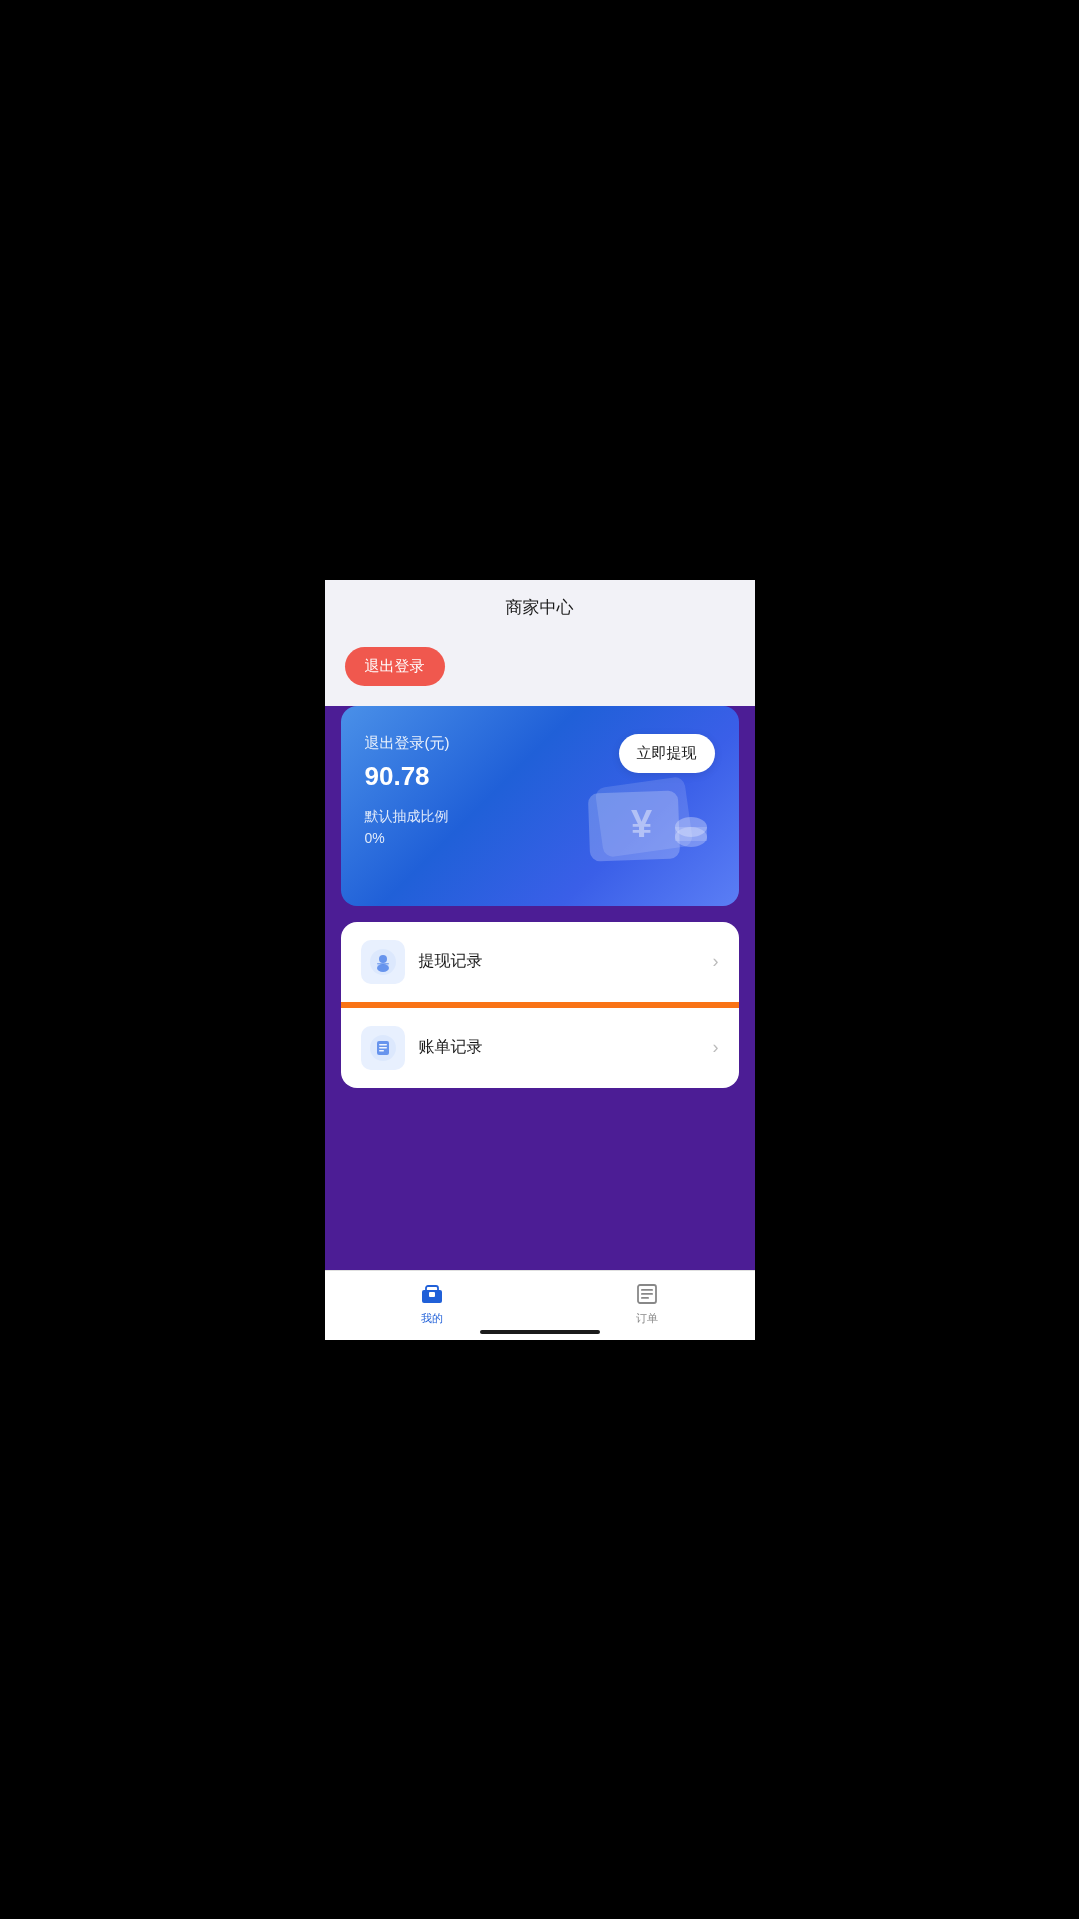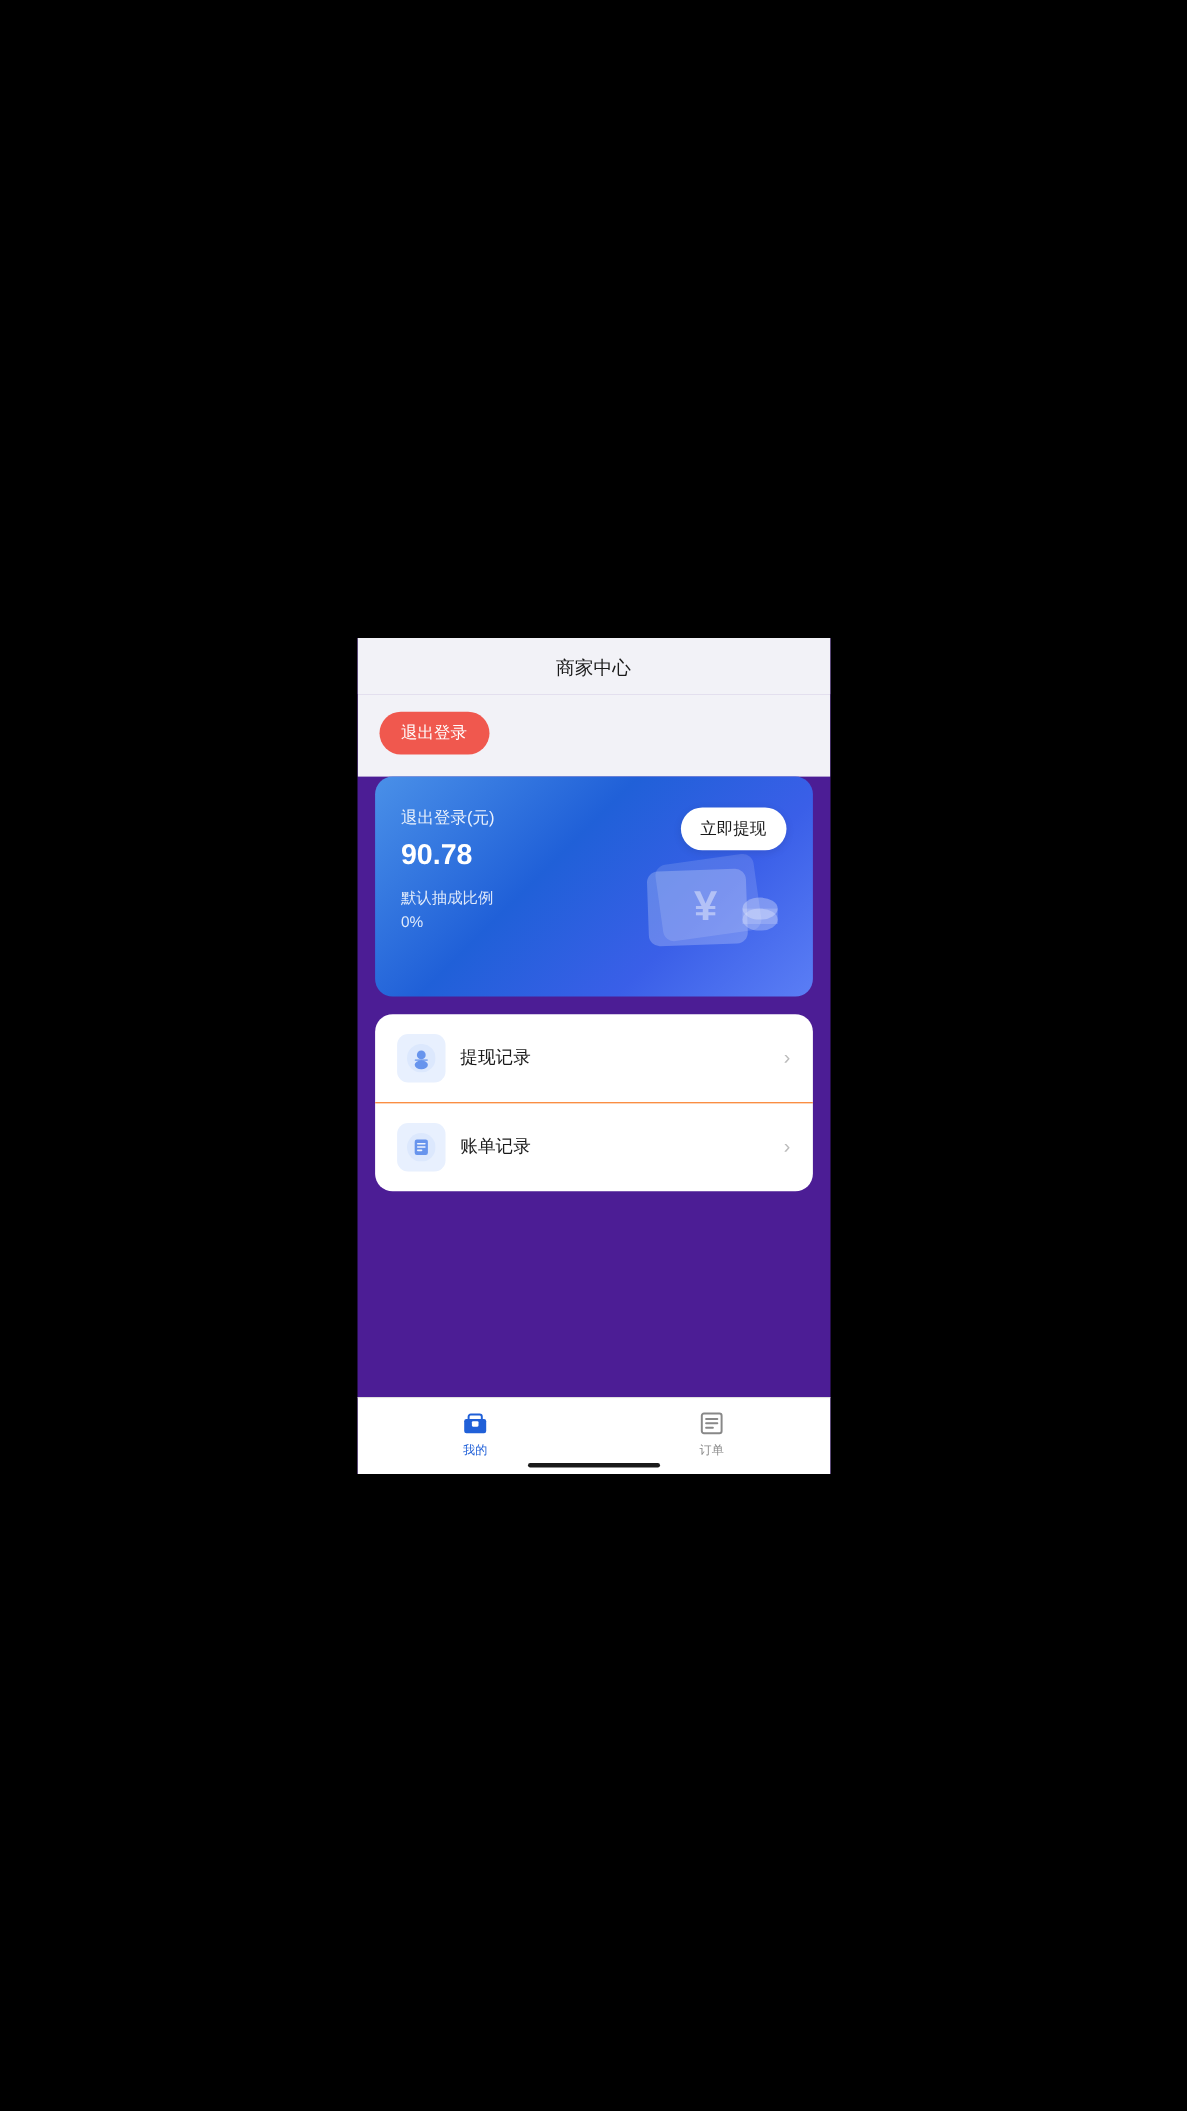--- a/index.html
+++ b/index.html
@@ -173,21 +173,21 @@
       border-radius: 16px;
       overflow: hidden;
     }
 
     .menu-item {
       display: flex;
       align-items: center;
       justify-content: space-between;
       padding: 18px 20px;
       cursor: pointer;
-      border-bottom: 1px solid #f97316;
+      border-bottom: 6px solid #f97316;
     }
 
     .menu-item:last-child {
       border-bottom: none;
     }
 
     .menu-item-left {
       display: flex;
       align-items: center;
       gap: 14px;

